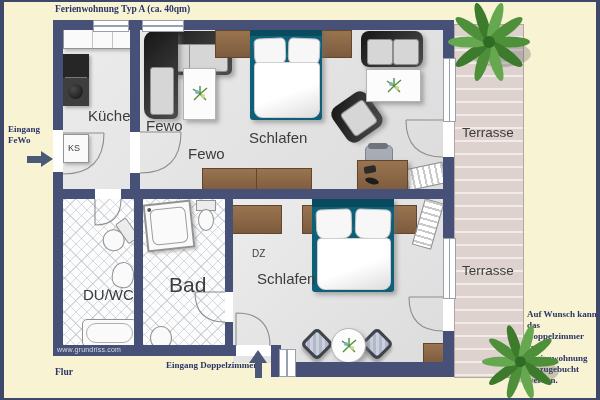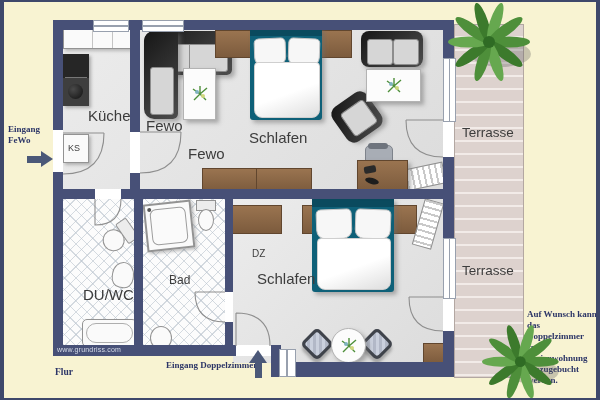--- a/index.html
+++ b/index.html
@@ -45,20 +45,21 @@
            transform:rotate(45deg);z-index:6;box-shadow:3px 3px 3px rgba(110,110,110,.5);}
   .chair45 .pad{position:absolute;inset:3px;border-radius:3px;
     background:repeating-linear-gradient(45deg,#cad0dd 0 3px,#b2b8c7 3px 6px);}
   .watermark{position:absolute;color:#d7dce8;font-size:7px;z-index:21;letter-spacing:.2px;}
 </style>
 </head>
 <body>
 
 <div class="stage">
 
+  <div class="ann" style="left:55px;top:4px;font-size:9.5px;">Ferienwohnung Typ A (ca. 40qm)</div>
 
   <div class="floor" style="left:63px;top:28px;width:380px;height:162px;"></div>
   <div class="floor" style="left:233px;top:199px;width:210px;height:164px;"></div>
   <div class="bathfloor" style="left:63px;top:199px;width:71px;height:146px;"></div>
   <div class="bathfloor" style="left:143px;top:199px;width:82px;height:146px;"></div>
 
   <div class="terrace" style="left:454px;top:24px;width:68px;height:352px;"></div>
 
   <div class="fixture" style="left:63px;top:28px;width:70px;height:19px;box-shadow:2px 2px 3px rgba(110,110,110,.4);">
     <div class="abs" style="left:28px;top:0;width:1px;height:100%;background:#c4c4c4;"></div>
@@ -211,21 +212,21 @@
       <path d="M236,346 L236,313 M236,313 Q270,313 270,346"></path>
     </g>
   </svg>
 
   <div class="room-label" style="left:88px;top:107px;font-size:15px;">Küche</div>
   <div class="room-label" style="left:146px;top:117px;font-size:15px;">Fewo</div>
   <div class="room-label" style="left:188px;top:145px;font-size:15px;">Fewo</div>
   <div class="room-label" style="left:249px;top:129px;font-size:15px;">Schlafen</div>
   <div class="room-label" style="left:454px;top:125px;width:68px;text-align:center;font-size:13.5px;">Terrasse</div>
   <div class="room-label" style="left:83px;top:286px;font-size:15px;">DU/WC</div>
-  <div class="room-label" style="left:169px;top:273px;font-size:12px;">Bad</div>
+  <div class="room-label" style="left:169px;top:273px;font-size:21px;">Bad</div>
   <div class="room-label" style="left:252px;top:248px;font-size:10px;">DZ</div>
   <div class="room-label" style="left:257px;top:270px;font-size:15px;">Schlafen</div>
   <div class="room-label" style="left:454px;top:263px;width:68px;text-align:center;font-size:13.5px;">Terrasse</div>
 
   <div class="ann" style="left:8px;top:124px;">Eingang
 FeWo</div>
   <div class="arrow" style="left:27px;top:156px;width:14px;height:7px;background:#4b5878;"></div>
   <div class="arrow" style="left:41px;top:151px;width:0;height:0;border-left:12px solid #4b5878;border-top:8px solid transparent;border-bottom:8px solid transparent;"></div>
 
   <div class="ann" style="left:166px;top:360px;">Eingang Doppelzimmer</div>

